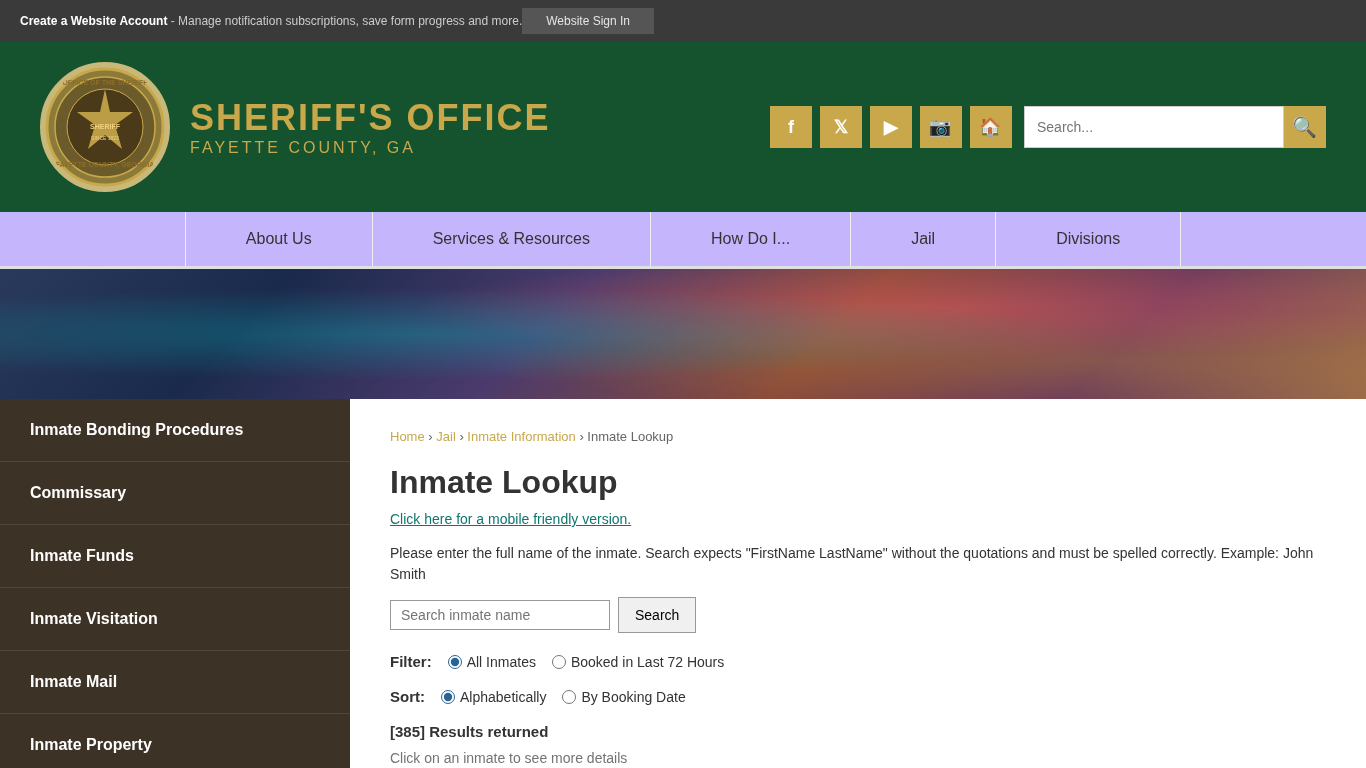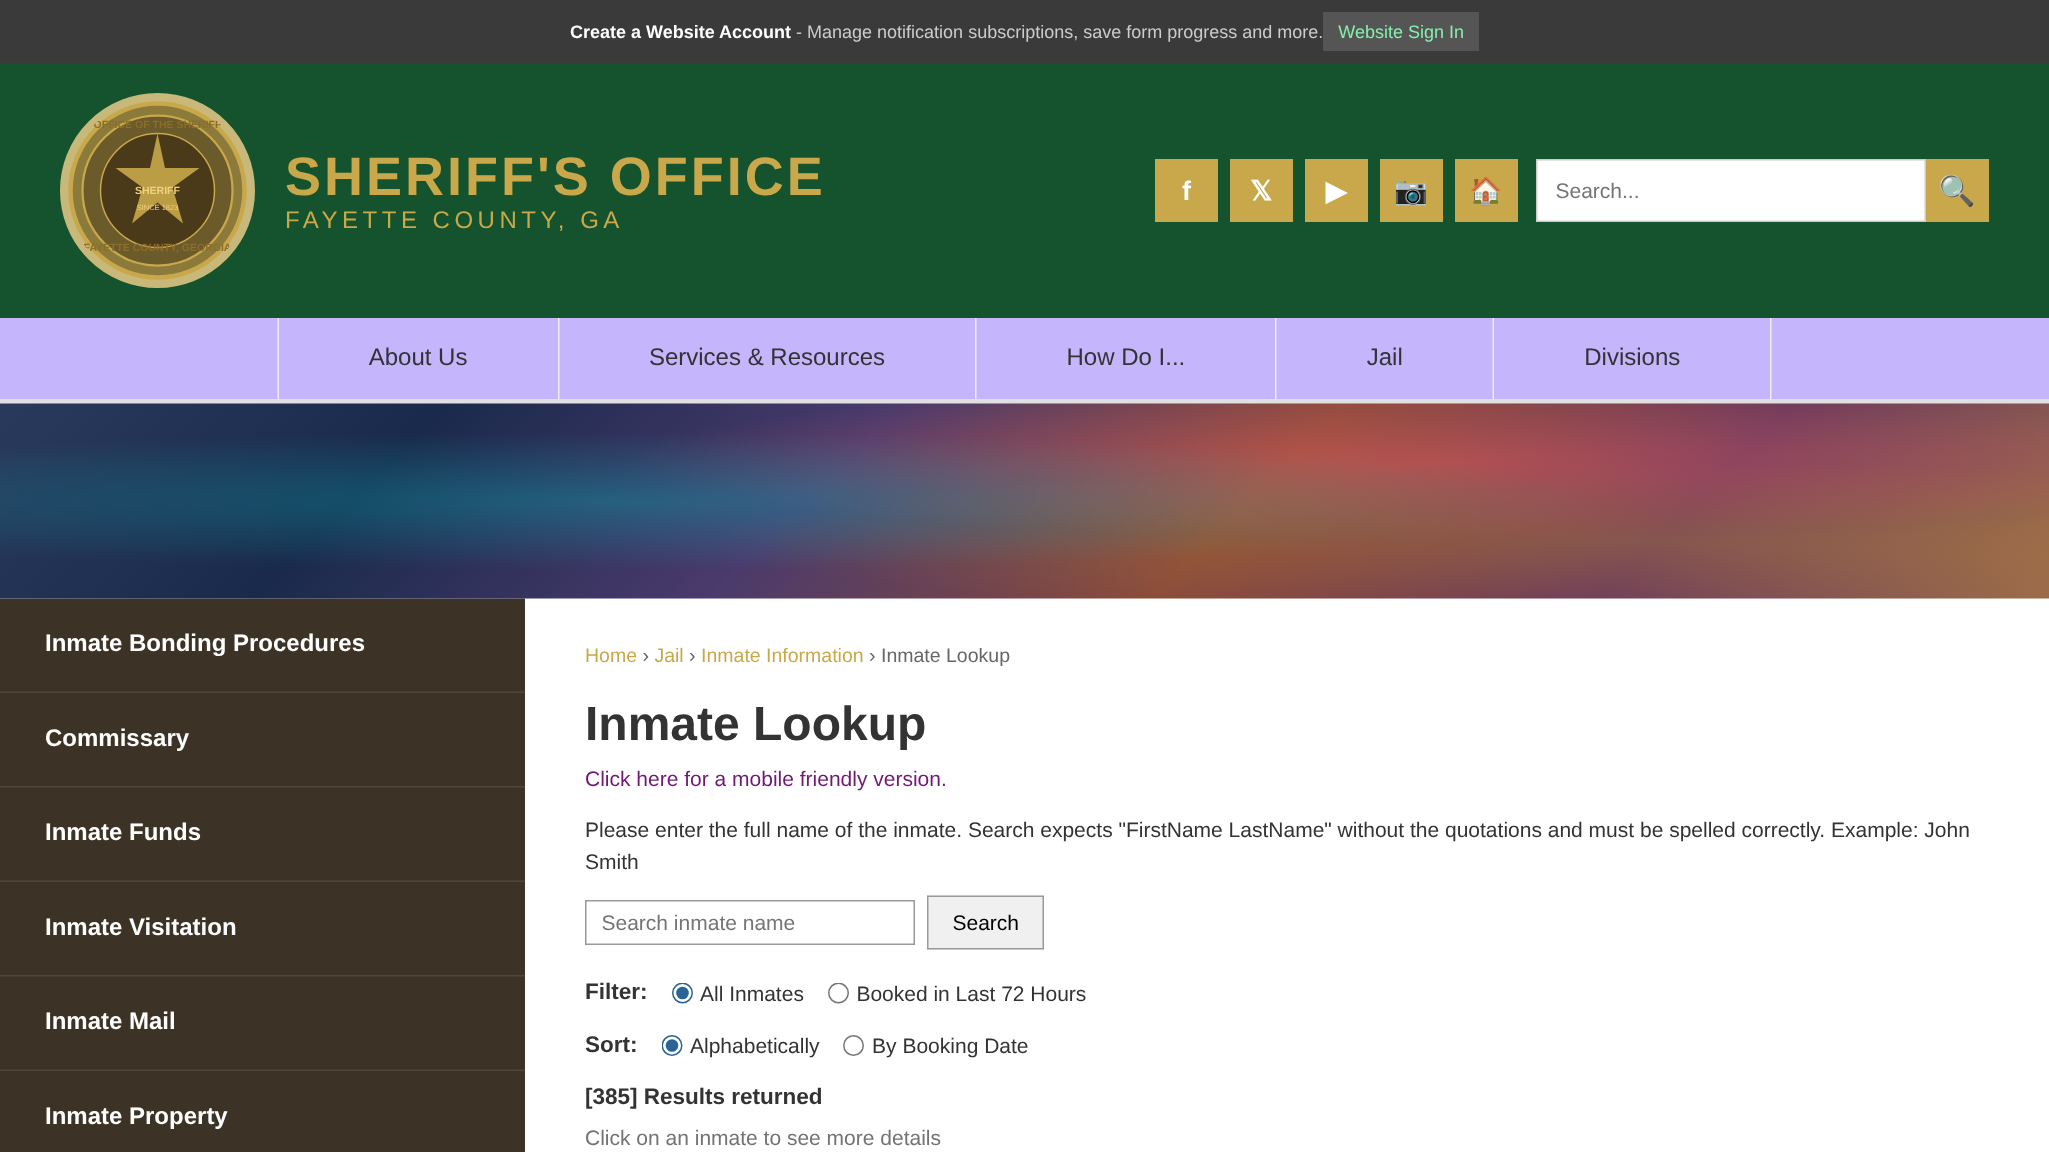--- a/index.html
+++ b/index.html
@@ -5,29 +5,29 @@
     * { margin: 0; padding: 0; box-sizing: border-box; }
     body { font-family: Arial, sans-serif; font-size: 14px; color: #333; width: 1366px; overflow-x: hidden; }
 
     
     .top-banner {
       background: #3a3a3a;
       color: #ccc;
       font-size: 12px;
       padding: 8px 20px;
       display: flex;
-      justify-content: center;
+      justify-content: flex-start;
       align-items: center;
     }
     .top-banner a { color: #fff; text-decoration: none; font-weight: bold; }
     .sign-in-btn {
       background: #555;
-      color: #86efac;
+      color: #e5e5e5;
       border: none;
-      padding: 6px 10px;
+      padding: 6px 24px;
       font-size: 12px;
       cursor: pointer;
     }
 
     
     .header {
       background: #14532d;
       padding: 20px 40px;
       display: flex;
       align-items: center;
@@ -189,22 +189,23 @@
     
     .page-title {
       font-size: 32px;
       font-weight: bold;
       color: #333;
       margin-bottom: 10px;
     }
 
     
     .mobile-link {
-      color: #701a75;
-      font-size: 14px;
+      color: #0f766e;
+      font-size: 14px;
+      text-decoration: underline;
       cursor: pointer;
       display: inline-block;
       margin-bottom: 16px;
     }
 
     
     .description {
       font-size: 14px;
       color: #333;
       margin-bottom: 12px;

